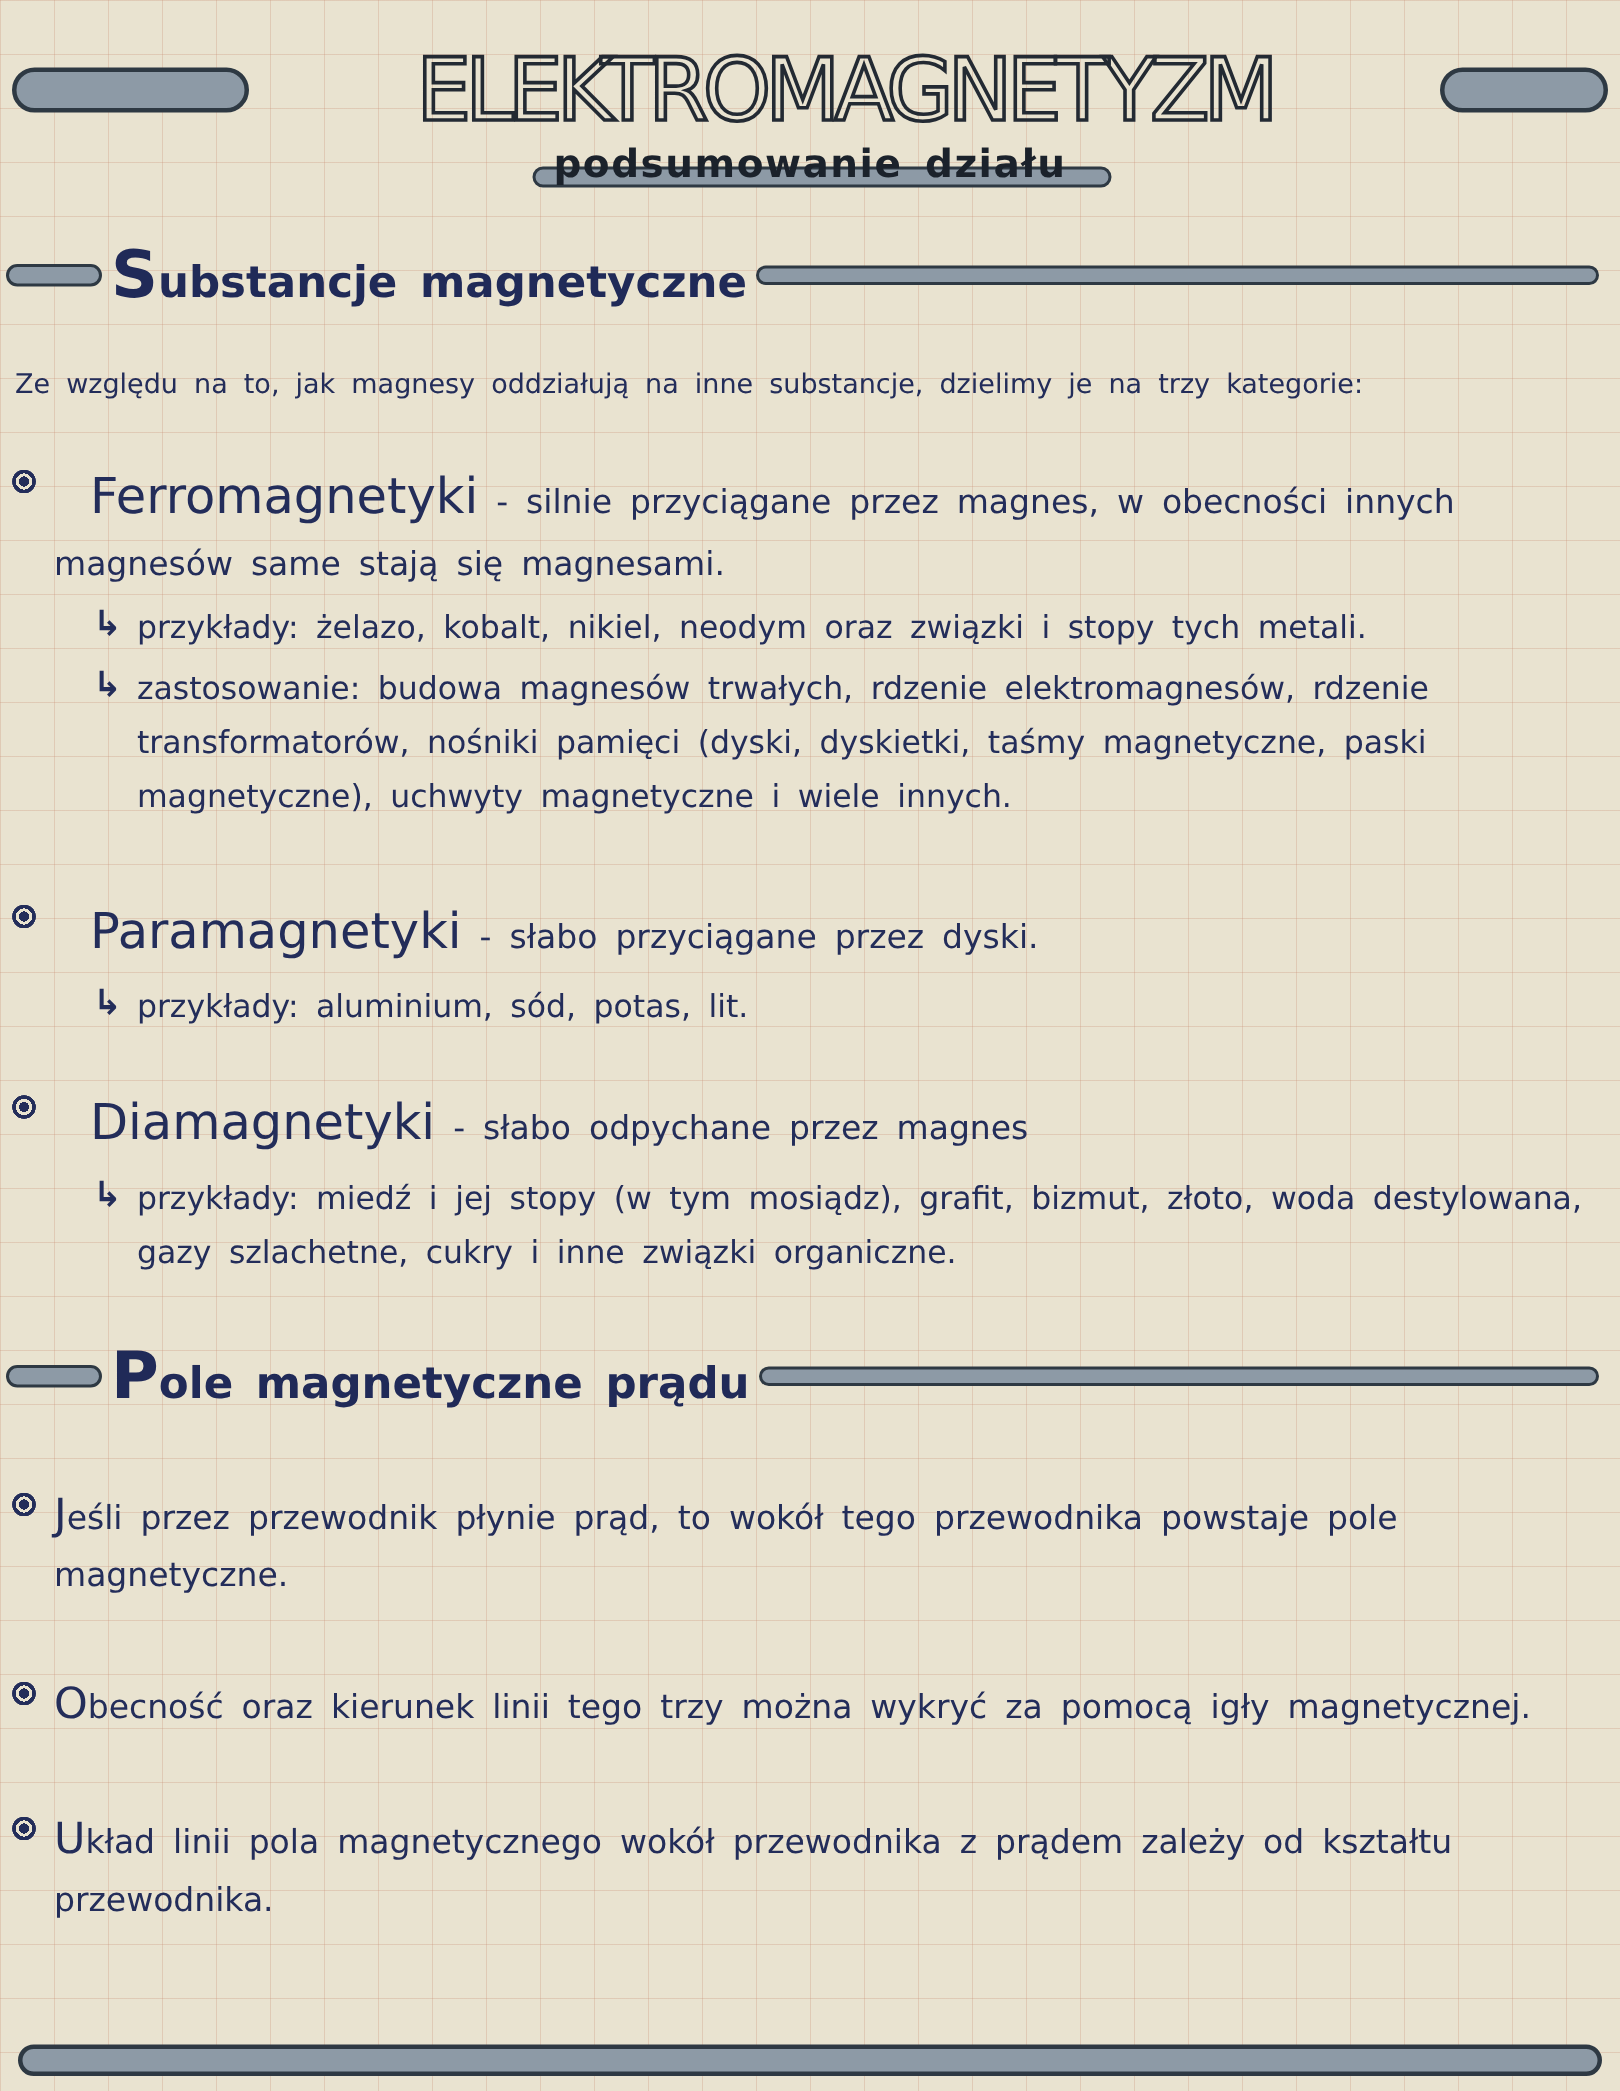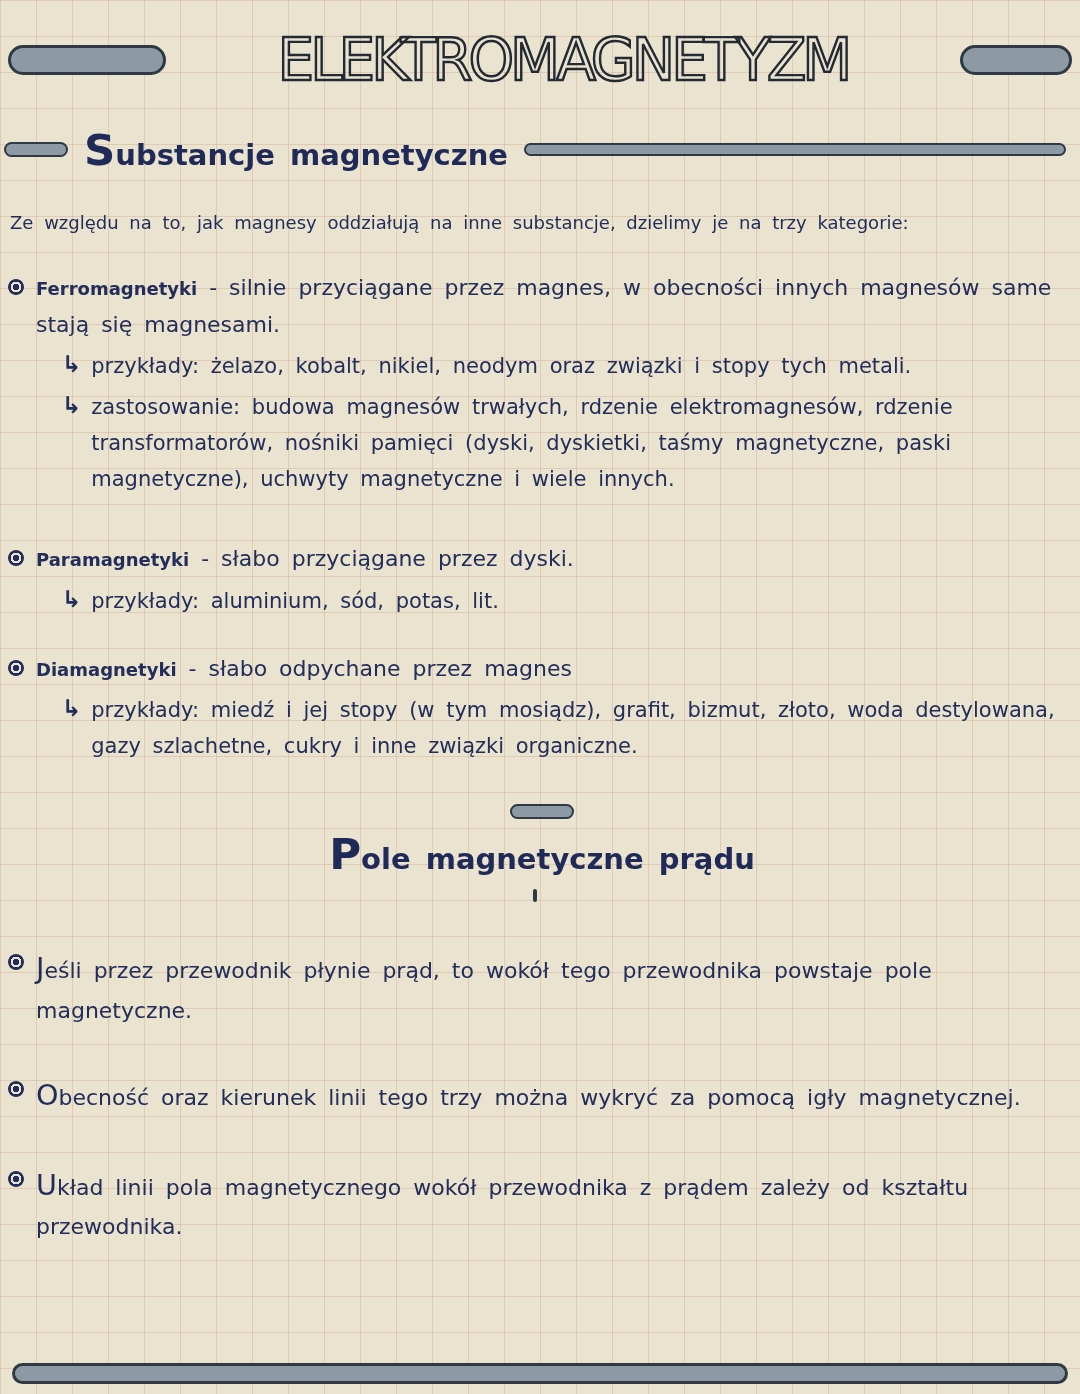--- a/index.html
+++ b/index.html
@@ -66,21 +66,20 @@
     font-size: 26px;
     font-weight: bold;
     color: #1b222b;
     letter-spacing: 1px;
   }
 
   
   .section-head {
     display: flex;
     align-items: center;
-    gap: 10px;
     margin: 34px 0 0 4px;
   }
   .head-pill { width: 64px; height: 15px; border-width: 2.5px; flex: 0 0 auto; }
   .section-title {
     margin: 0 6px;
     font-size: 29px;
     font-weight: bold;
     color: #202a58;
     white-space: nowrap;
   }
@@ -100,21 +99,21 @@
     left: -28px; top: 9px;
     width: 16px; height: 16px;
     border-radius: 50%;
     background: radial-gradient(circle at 50% 50%,
       #232d5a 0 3.4px,
       #e9e3d0 3.4px 5.4px,
       #232d5a 5.4px 8px,
       transparent 8px);
   }
   .bullet-text { margin: 0; font-size: 22px; line-height: 1.65; }
-  .term { font-size: 18px; font-weight: bold; }
+  .term { font-size: 33px; font-weight: normal; padding-left: 24px; }
   .lead::first-letter { font-size: 1.3em; }
 
   .sub { display: flex; align-items: flex-start; gap: 10px; margin: 5px 0 0 26px; }
   .arrow {
     font-size: 23px;
     font-weight: bold;
     line-height: 1.4;
     flex: 0 0 auto;
     color: #232d5a;
   }
@@ -137,20 +136,26 @@
 <body>
 
 <div class="page">
 
   <header class="title-row">
     <span class="pill pill-title-left"></span>
     <h1 class="title">ELEKTROMAGNETYZM</h1>
     <span class="pill pill-title-right"></span>
   </header>
 
+  <div class="subtitle-wrap">
+    <span class="subtitle-inner">
+      <span class="subtitle-bar"></span>
+      <h2 class="subtitle">podsumowanie działu</h2>
+    </span>
+  </div>
 
   <div class="section-head">
     <span class="pill head-pill"></span>
     <h3 class="section-title">Substancje magnetyczne</h3>
     <span class="pill head-bar"></span>
   </div>
 
   <p class="intro">Ze względu na to, jak magnesy oddziałują na inne substancje, dzielimy je na trzy kategorie:</p>
 
   <div class="bullet">
@@ -177,21 +182,21 @@
 
   <div class="bullet" style="">
     <span class="dot"></span>
     <p class="bullet-text"><span class="term">Diamagnetyki</span> <span>- słabo odpychane przez magnes</span></p>
     <div class="sub">
       <span class="arrow">↳</span>
       <p>przykłady: miedź i jej stopy (w tym mosiądz), grafit, bizmut, złoto, woda destylowana, gazy szlachetne, cukry i inne związki organiczne.</p>
     </div>
   </div>
 
-  <div class="section-head" style="margin-top:40px;flex-direction:column;">
+  <div class="section-head" style="margin-top:40px;">
     <span class="pill head-pill"></span>
     <h3 class="section-title">Pole magnetyczne prądu</h3>
     <span class="pill head-bar"></span>
   </div>
 
   <div class="bullet s2-bullet">
     <span class="dot"></span>
     <p class="bullet-text lead">Jeśli przez przewodnik płynie prąd, to wokół tego przewodnika powstaje pole magnetyczne.</p>
   </div>
 

